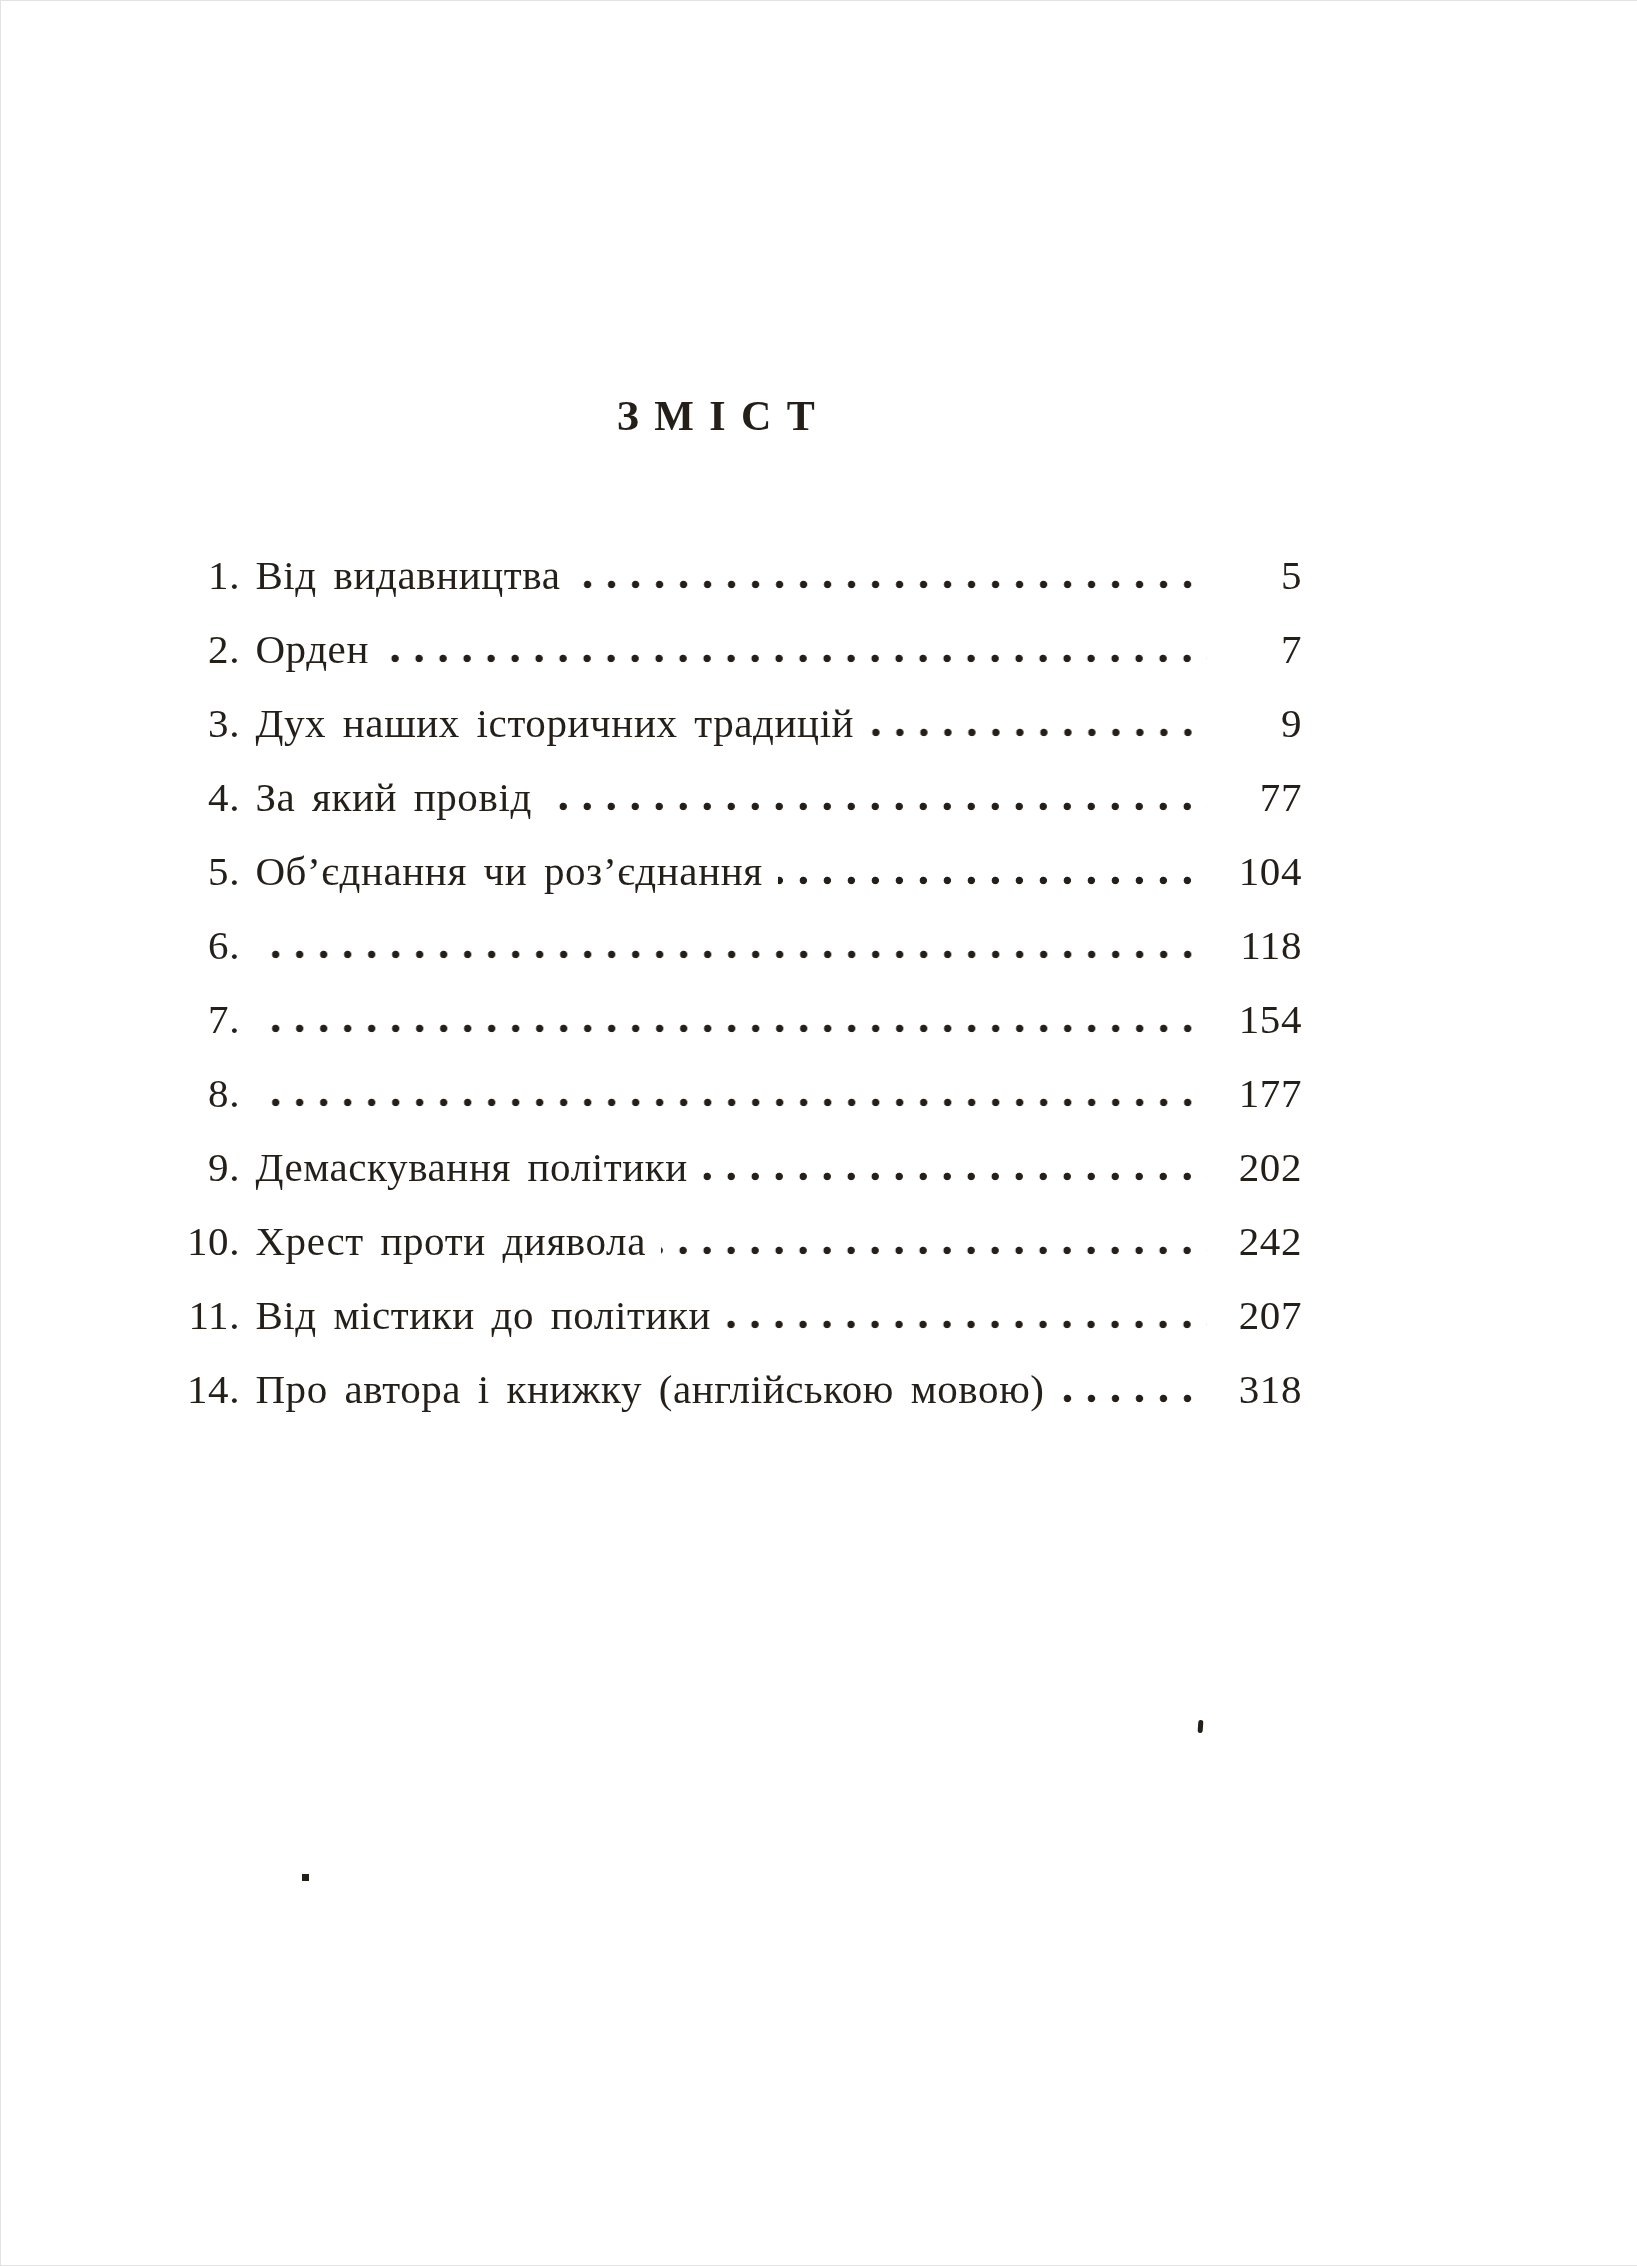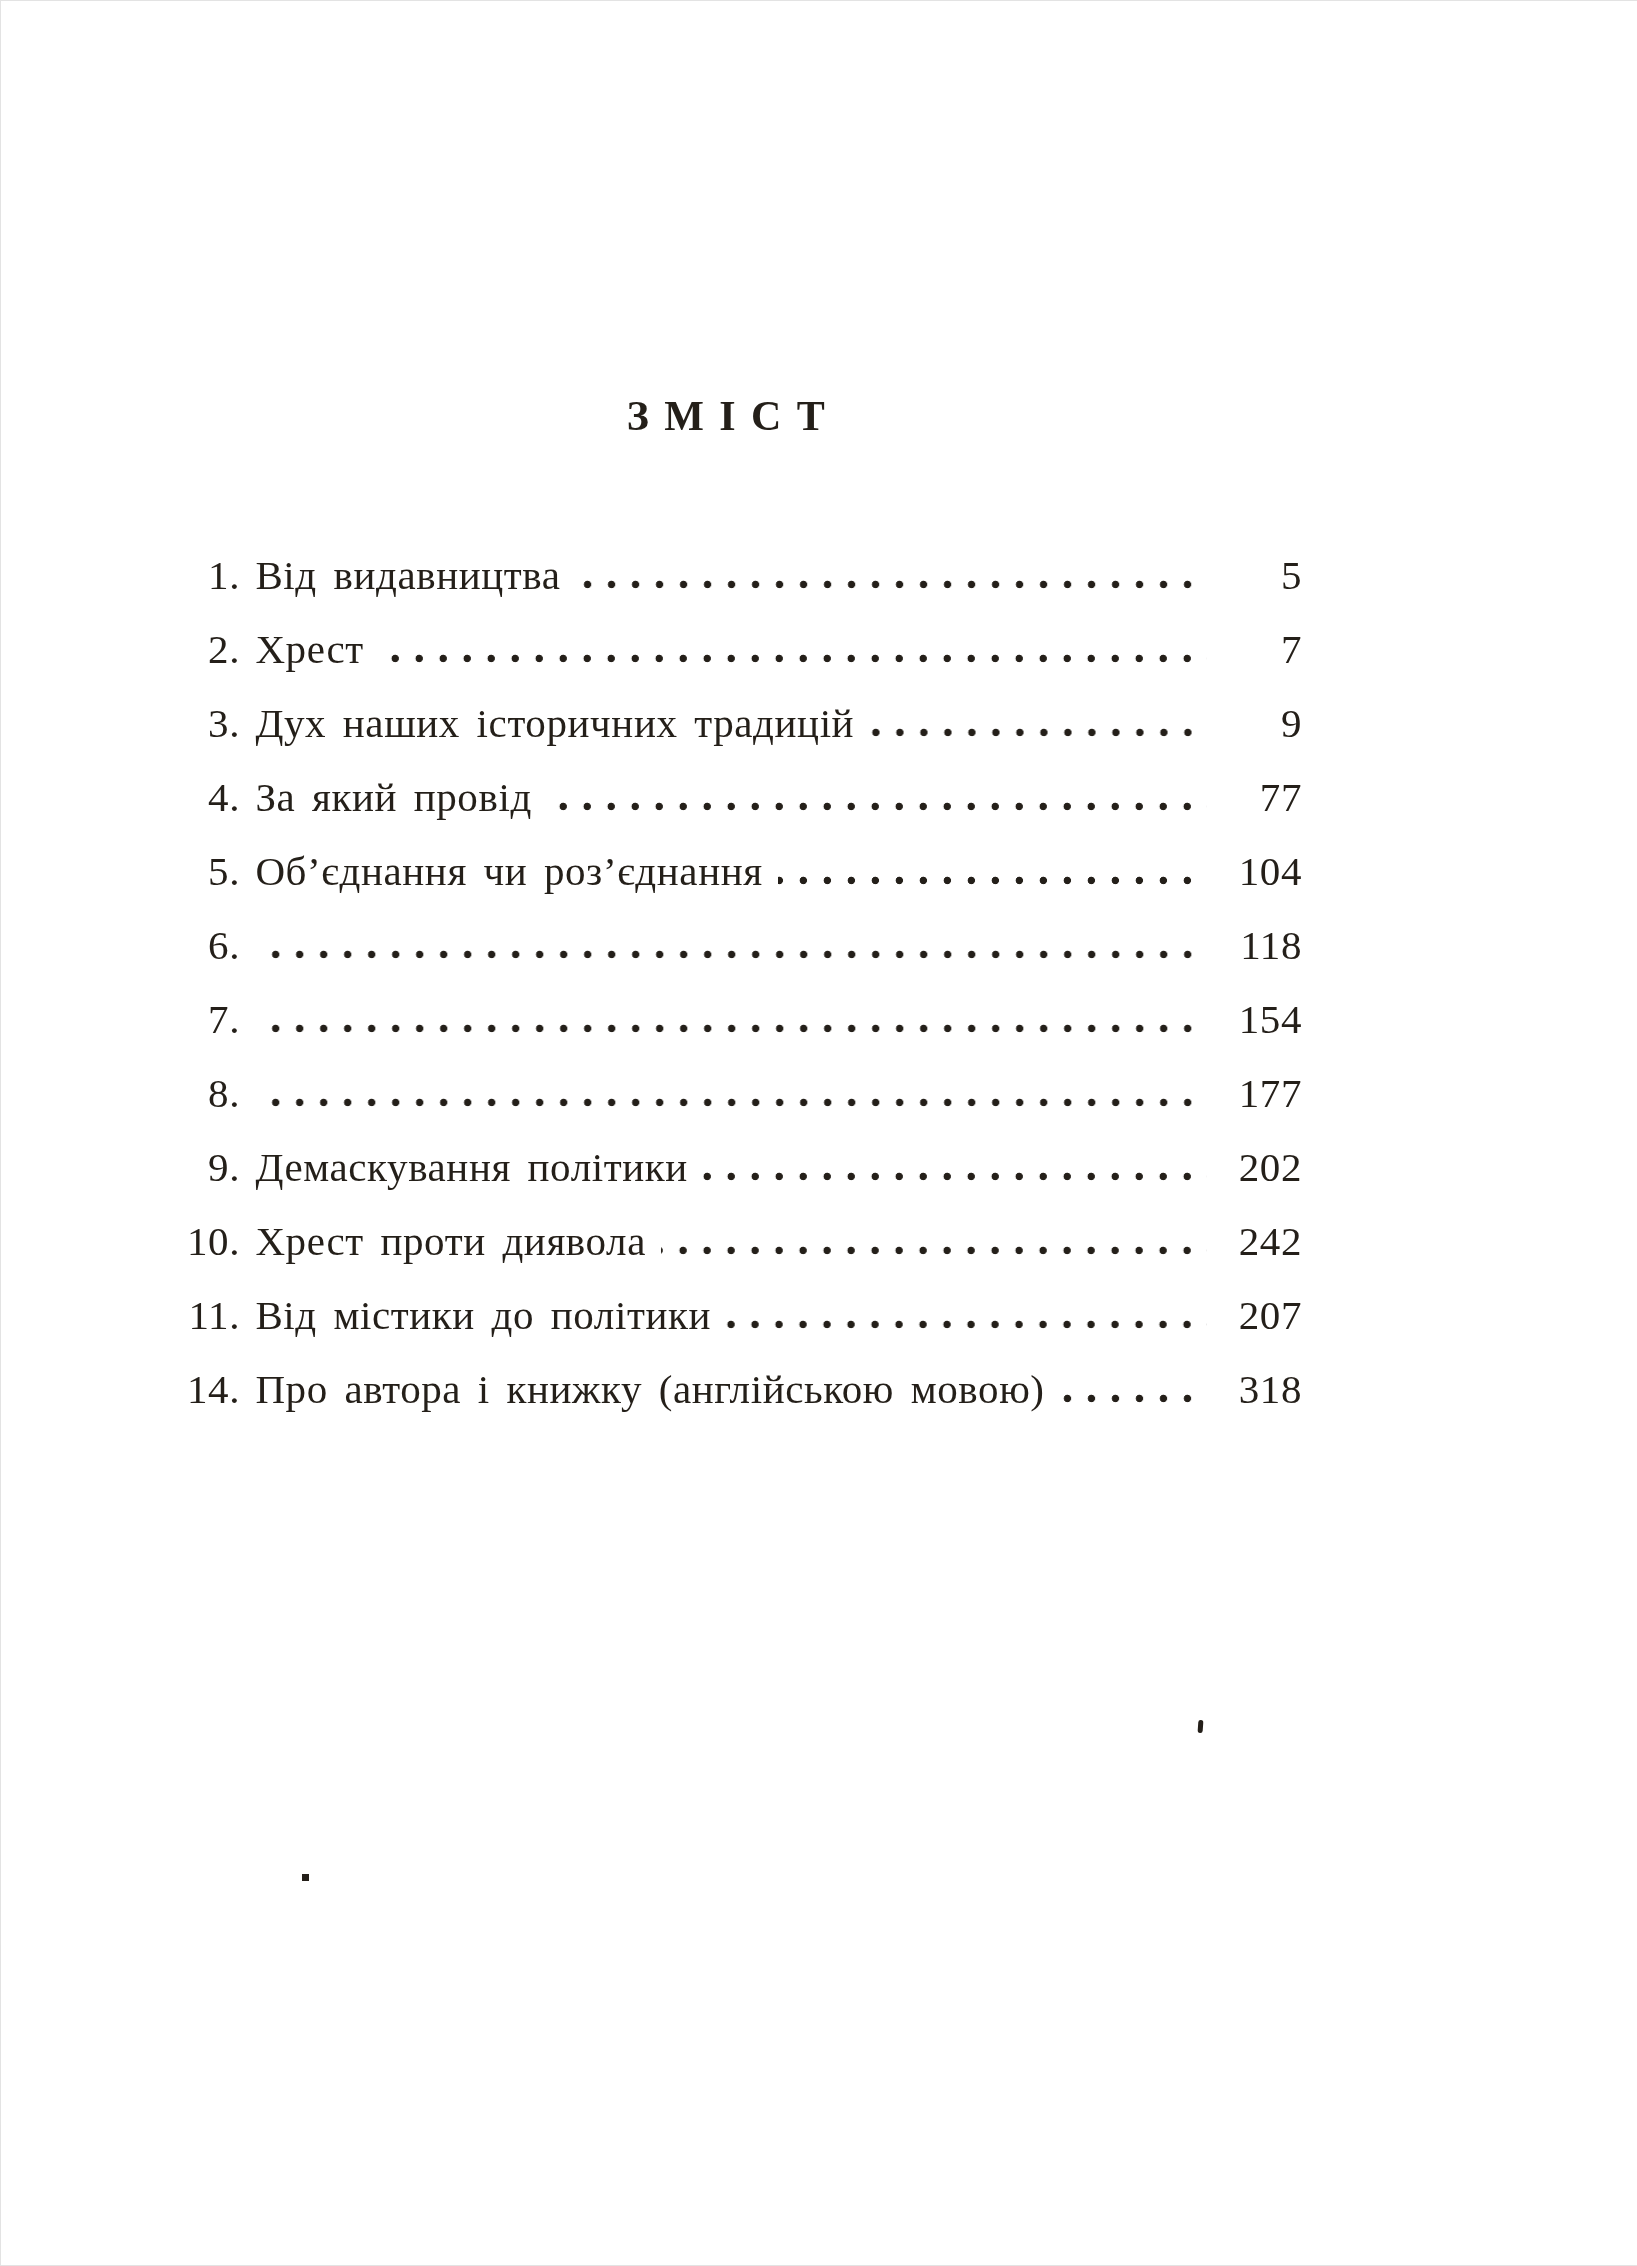--- a/index.html
+++ b/index.html
@@ -15,21 +15,21 @@
     background: #ffffff;
     box-sizing: border-box;
     border: 1px solid #e3e3e3;
     overflow: hidden;
     font-family: "Liberation Serif", "DejaVu Serif", serif;
     color: var(--ink, #241f19);
   }
   .page-title {
     position: absolute;
     top: 390px;
-    left: 182px;
+    left: 172px;
     width: 1101px;
     text-align: center;
     font-size: 42px;
     font-weight: bold;
     letter-spacing: 15.4px;
     line-height: 50px;
   }
   .toc {
     position: absolute;
     top: 537px;
@@ -102,21 +102,21 @@
 
     <div class="toc-row">
       <span class="toc-num">1.</span>
       <span class="toc-name">Від видавництва</span>
       <span class="dot-leader"></span>
       <span class="toc-page">5</span>
     </div>
 
     <div class="toc-row">
       <span class="toc-num">2.</span>
-      <span class="toc-name">Хрест</span>
+      <span class="toc-name">Орден</span>
       <span class="dot-leader"></span>
       <span class="toc-page">7</span>
     </div>
 
     <div class="toc-row">
       <span class="toc-num">3.</span>
       <span class="toc-name">Дух наших історичних традицій</span>
       <span class="dot-leader"></span>
       <span class="toc-page">9</span>
     </div>

